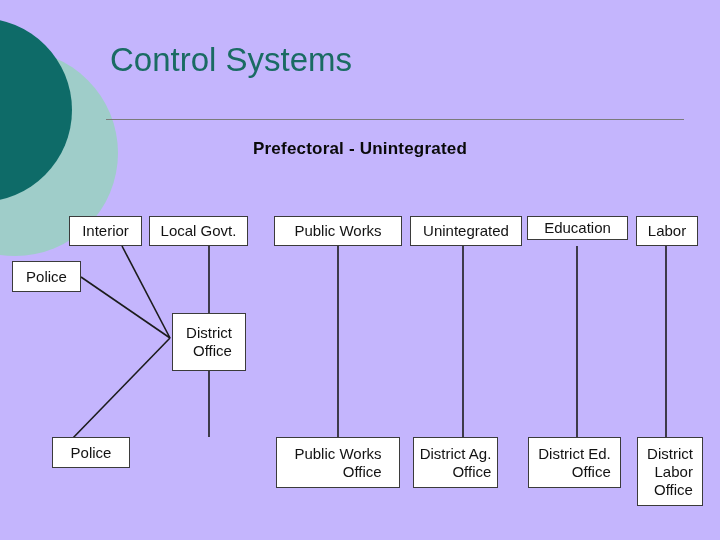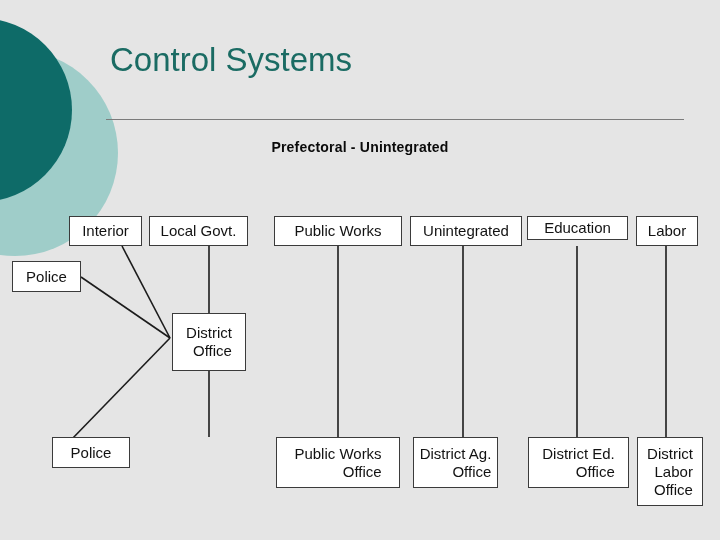--- a/index.html
+++ b/index.html
@@ -8,21 +8,21 @@
     padding: 0;
     background: #ffffff;
   }
   body {
     font-family: "Liberation Sans", sans-serif;
   }
   #slide {
     position: relative;
     width: 720px;
     height: 540px;
-    background: #e5e5e5;
+    background: #c4b5fd;
     overflow: hidden;
   }
 
   
   .deco-circle {
     position: absolute;
     border-radius: 50%;
     pointer-events: none;
   }
   #circle-light {
@@ -59,21 +59,21 @@
     background: #7b7b7b;
   }
 
   
   #subtitle {
     position: absolute;
     left: 0;
     top: 139px;
     width: 720px;
     text-align: center;
-    font-size: 14px;
+    font-size: 17px;
     font-weight: bold;
     color: #0a0a0a;
     letter-spacing: 0.2px;
   }
 
   
   .node {
     position: absolute;
     box-sizing: border-box;
     border: 1px solid #3b3b3b;
@@ -182,21 +182,21 @@
   <div class="node" style="left:276px; top:437px; width:124px; height:51px;">
     <span class="node-label">Public Works
 Office</span>
   </div>
 
   <div class="node" style="left:413px; top:437px; width:85px; height:51px;">
     <span class="node-label">District Ag.
 Office</span>
   </div>
 
-  <div class="node" style="left:528px; top:437px; width:101px; height:51px;">
+  <div class="node" style="left:528px; top:437px; width:93px; height:51px;">
     <span class="node-label">District Ed.
 Office</span>
   </div>
 
   <div class="node" style="left:637px; top:437px; width:66px; height:69px;">
     <span class="node-label">District
 Labor
 Office</span>
   </div>
 

